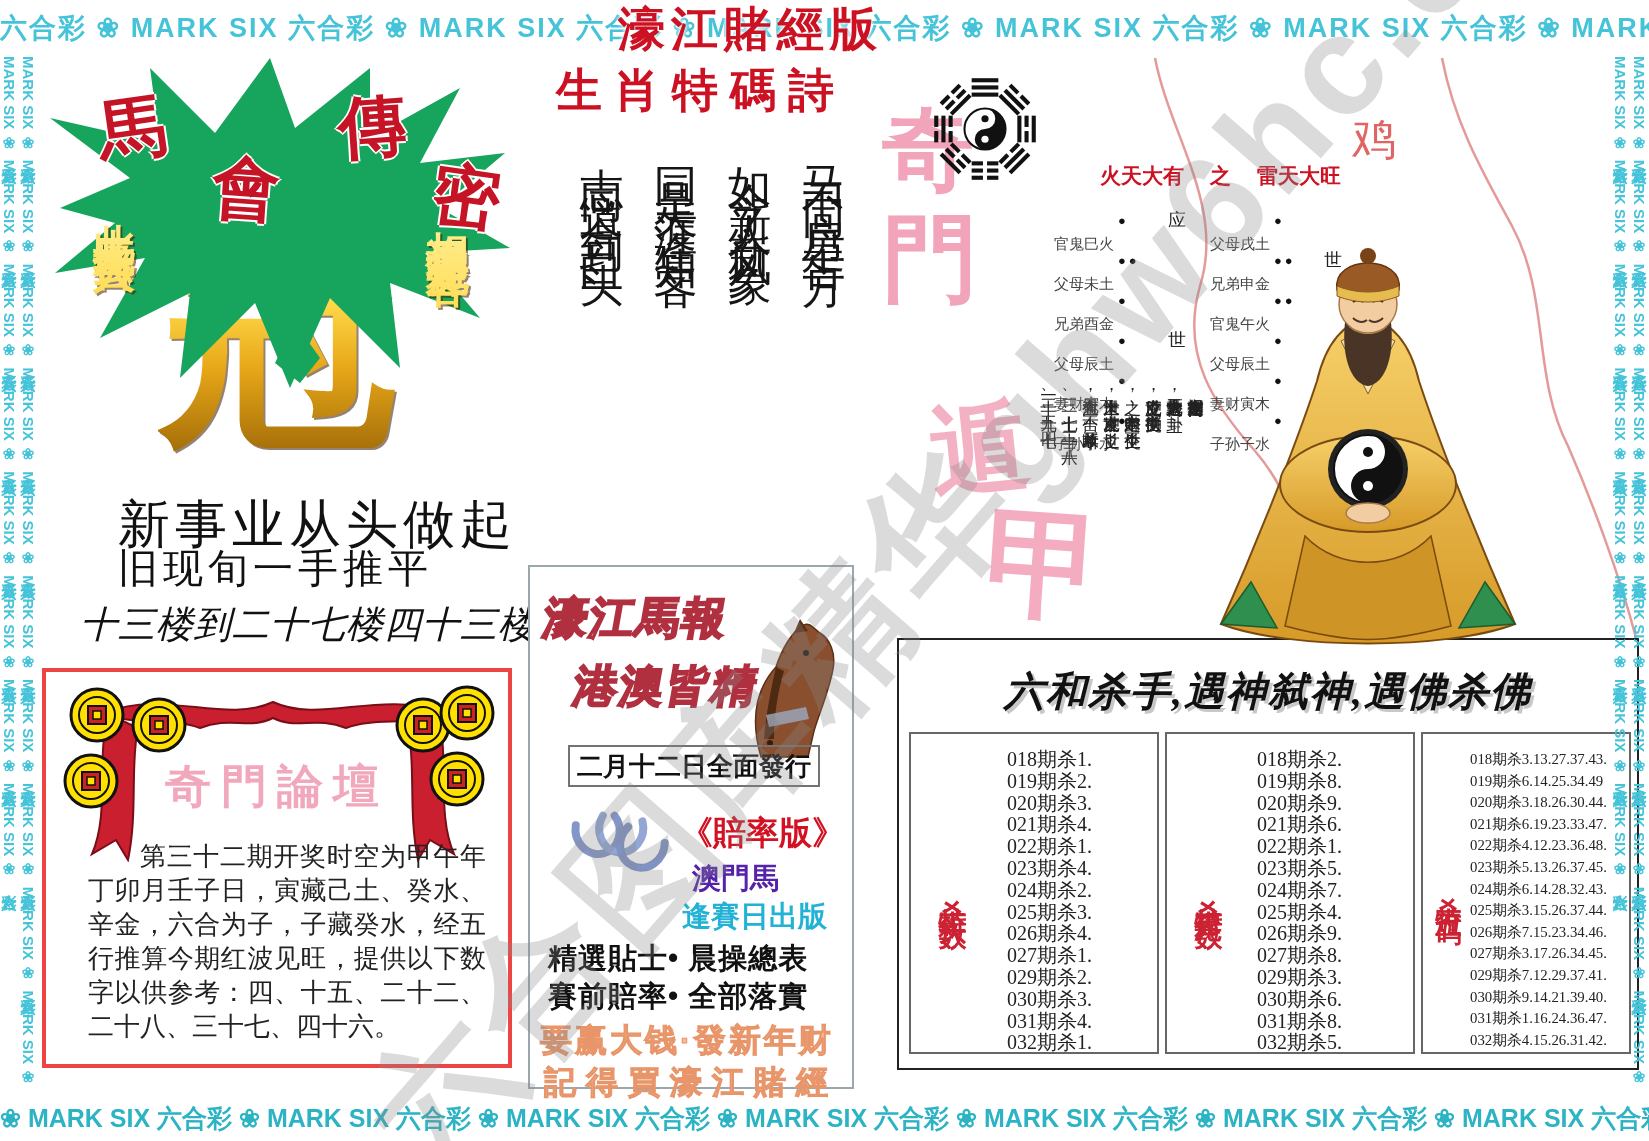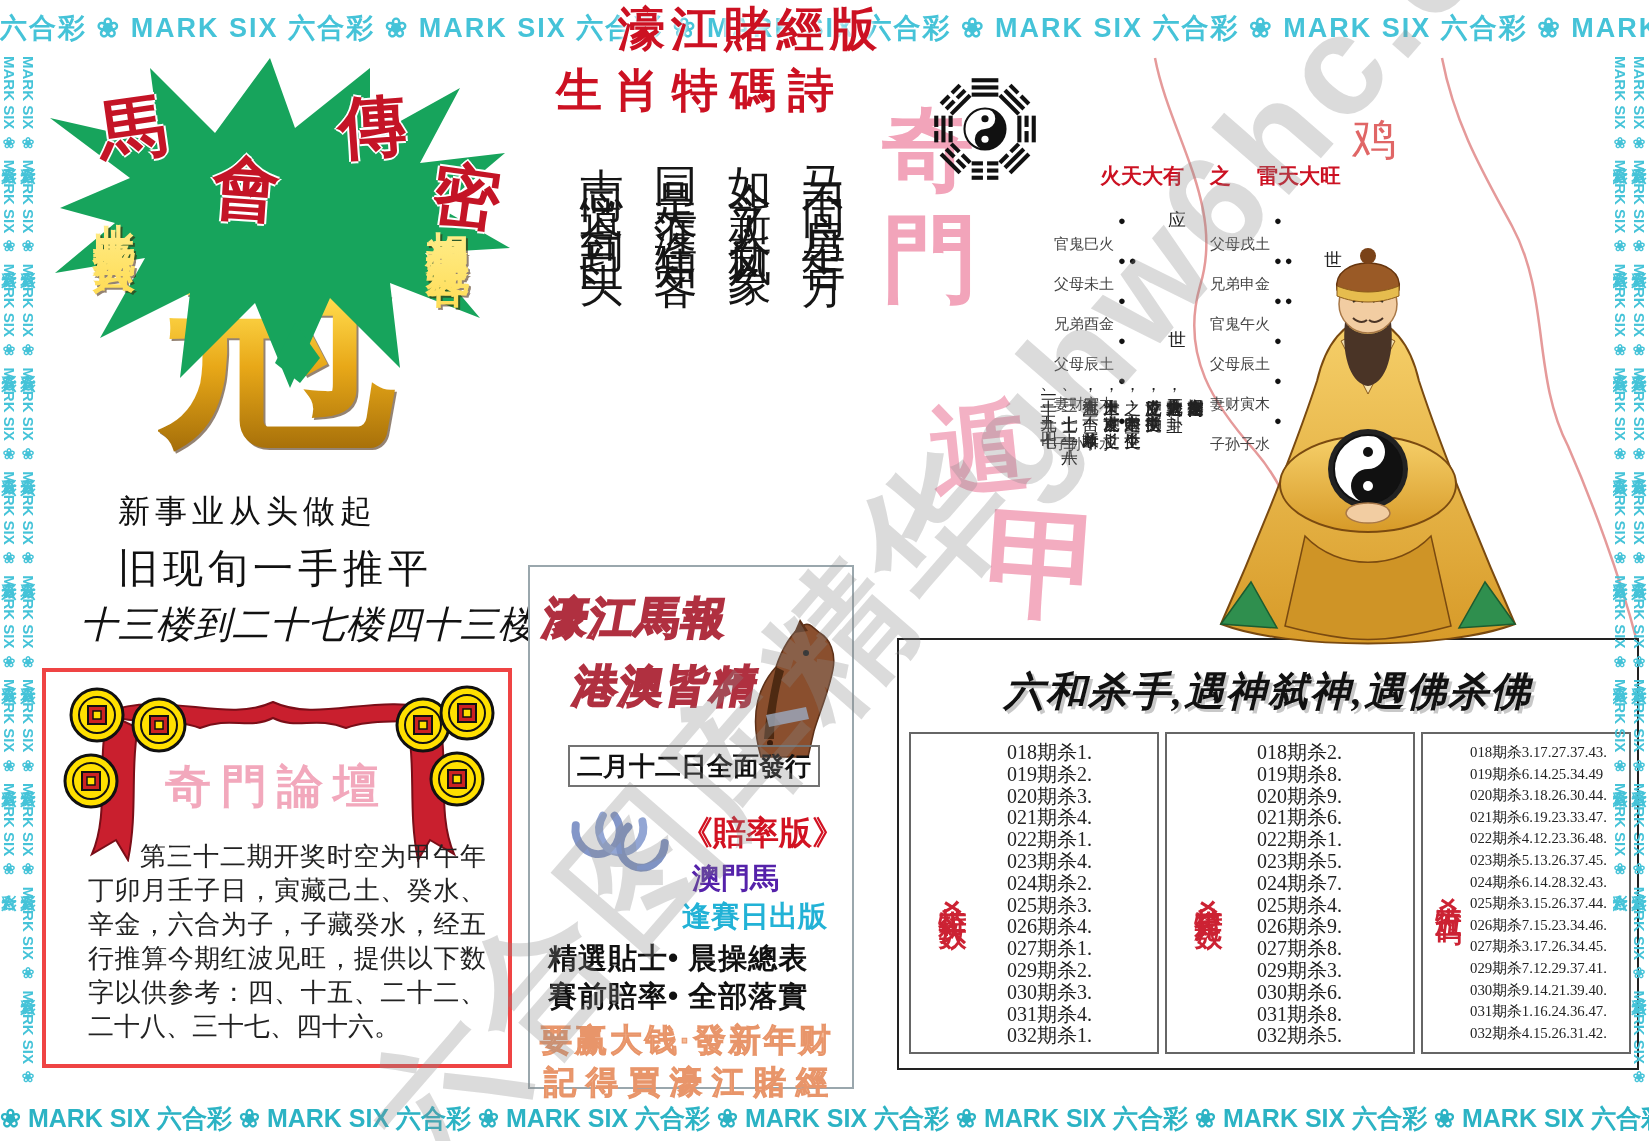--- a/index.html
+++ b/index.html
@@ -78,21 +78,21 @@
     font-size:16.5px;line-height:21px;color:#222;z-index:4;font-family:"Liberation Serif",serif;}
   
   .kill-table{position:absolute;left:897px;top:638px;width:738px;height:428px;
     border:2px solid #222;background:#fff;z-index:4;}
   .kill-title{position:absolute;left:0;right:0;top:24px;text-align:center;font-size:40px;
     font-weight:bold;font-style:italic;color:#111;text-shadow:3px 3px 0 #c8c8c8;
     font-family:"Liberation Serif",serif;letter-spacing:2px;}
   .kill-box{position:absolute;top:92px;height:318px;border:2px solid #666;display:flex;}
   .kill-label{writing-mode:vertical-rl;font-size:28px;color:#cc2233;letter-spacing:8px;
     font-family:"Liberation Serif",serif;margin:auto 6px auto 22px;font-weight:600;}
-  .kill-rows{padding-top:8px;font-size:20px;line-height:21.8px;color:#222;
+  .kill-rows{padding-top:15px;font-size:20px;line-height:21.8px;color:#222;
     font-family:"Liberation Serif",serif;}
   
   .watermark{position:absolute;left:470px;top:1020px;transform:rotate(-49deg);
     transform-origin:left bottom;font-size:142px;font-weight:bold;letter-spacing:8px;
     color:rgba(135,135,135,0.30);white-space:nowrap;z-index:40;pointer-events:none;}
   svg{display:block;}
 </style>
 </head>
 <body>
 
@@ -115,21 +115,21 @@
     <div class="burst-char" style="left:58px;top:26px;transform:rotate(-8deg);">馬</div>
     <div class="burst-char" style="left:172px;top:86px;transform:rotate(4deg);">會</div>
     <div class="burst-char" style="left:298px;top:24px;transform:rotate(-4deg);">傳</div>
     <div class="burst-char" style="left:392px;top:94px;transform:rotate(8deg);">密</div>
   </div>
 
   <div class="couplet vtext gold" style="left:86px;top:190px;height:340px;">此去应无搔首人</div>
   <div class="couplet vtext gold" style="left:418px;top:196px;height:380px;font-size:44px;">相逢尽是弹冠客</div>
   <div class="bigchar gold">冠</div>
 
-  <div class="gline" style="left:118px;top:490px;font-size:32px;letter-spacing:5px;">新事业从头做起</div>
+  <div class="gline" style="left:118px;top:490px;font-size:52px;letter-spacing:5px;">新事业从头做起</div>
   <div class="gline" style="left:118px;top:541px;font-size:40px;letter-spacing:5px;">旧现旬一手推平</div>
   <div class="gline" style="left:80px;top:600px;font-size:37px;letter-spacing:1px;font-style:italic;">十三楼到二十七楼四十三楼见码</div>
 
   <div class="forum-box">
     <svg width="454" height="190" viewBox="0 0 454 190" style="position:absolute;left:0;top:0;">
       <path d="M60,40 C120,18 180,52 227,30 C274,52 334,18 394,40 C370,56 330,44 300,56 C270,44 250,58 227,46 C204,58 184,44 154,56 C124,44 84,56 60,40 Z" fill="#c91f2e" stroke="#7a0e18" stroke-width="2"></path>
       <path d="M62,42 C50,90 64,140 46,182 L70,168 L82,188 C92,140 84,92 92,56 Z" fill="#c91f2e" stroke="#7a0e18" stroke-width="2"></path>
       <path d="M392,42 C404,90 390,140 408,182 L384,168 L372,188 C362,140 370,92 362,56 Z" fill="#c91f2e" stroke="#7a0e18" stroke-width="2"></path>
     </svg>
     <svg class="coin" style="left:22px;top:14px;" viewBox="0 0 58 58">
@@ -431,21 +431,21 @@
           <div>027期杀8.</div>
           <div>029期杀3.</div>
           <div>030期杀6.</div>
           <div>031期杀8.</div>
           <div>032期杀5.</div>
         </div>
     </div>
     <div class="kill-box" style="left:522px;width:206px;">
       <div class="kill-label" style="font-size:26px;margin-left:8px;margin-right:2px;">杀特五码</div>
       <div class="kill-rows" style="font-size:14.8px;line-height:21.6px;padding-left:2px;">
-          <div>018期杀3.17.27.37.43.</div>
+          <div>018期杀3.13.27.37.43.</div>
           <div>019期杀6.14.25.34.49</div>
           <div>020期杀3.18.26.30.44.</div>
           <div>021期杀6.19.23.33.47.</div>
           <div>022期杀4.12.23.36.48.</div>
           <div>023期杀5.13.26.37.45.</div>
           <div>024期杀6.14.28.32.43.</div>
           <div>025期杀3.15.26.37.44.</div>
           <div>026期杀7.15.23.34.46.</div>
           <div>027期杀3.17.26.34.45.</div>
           <div>029期杀7.12.29.37.41.</div>

